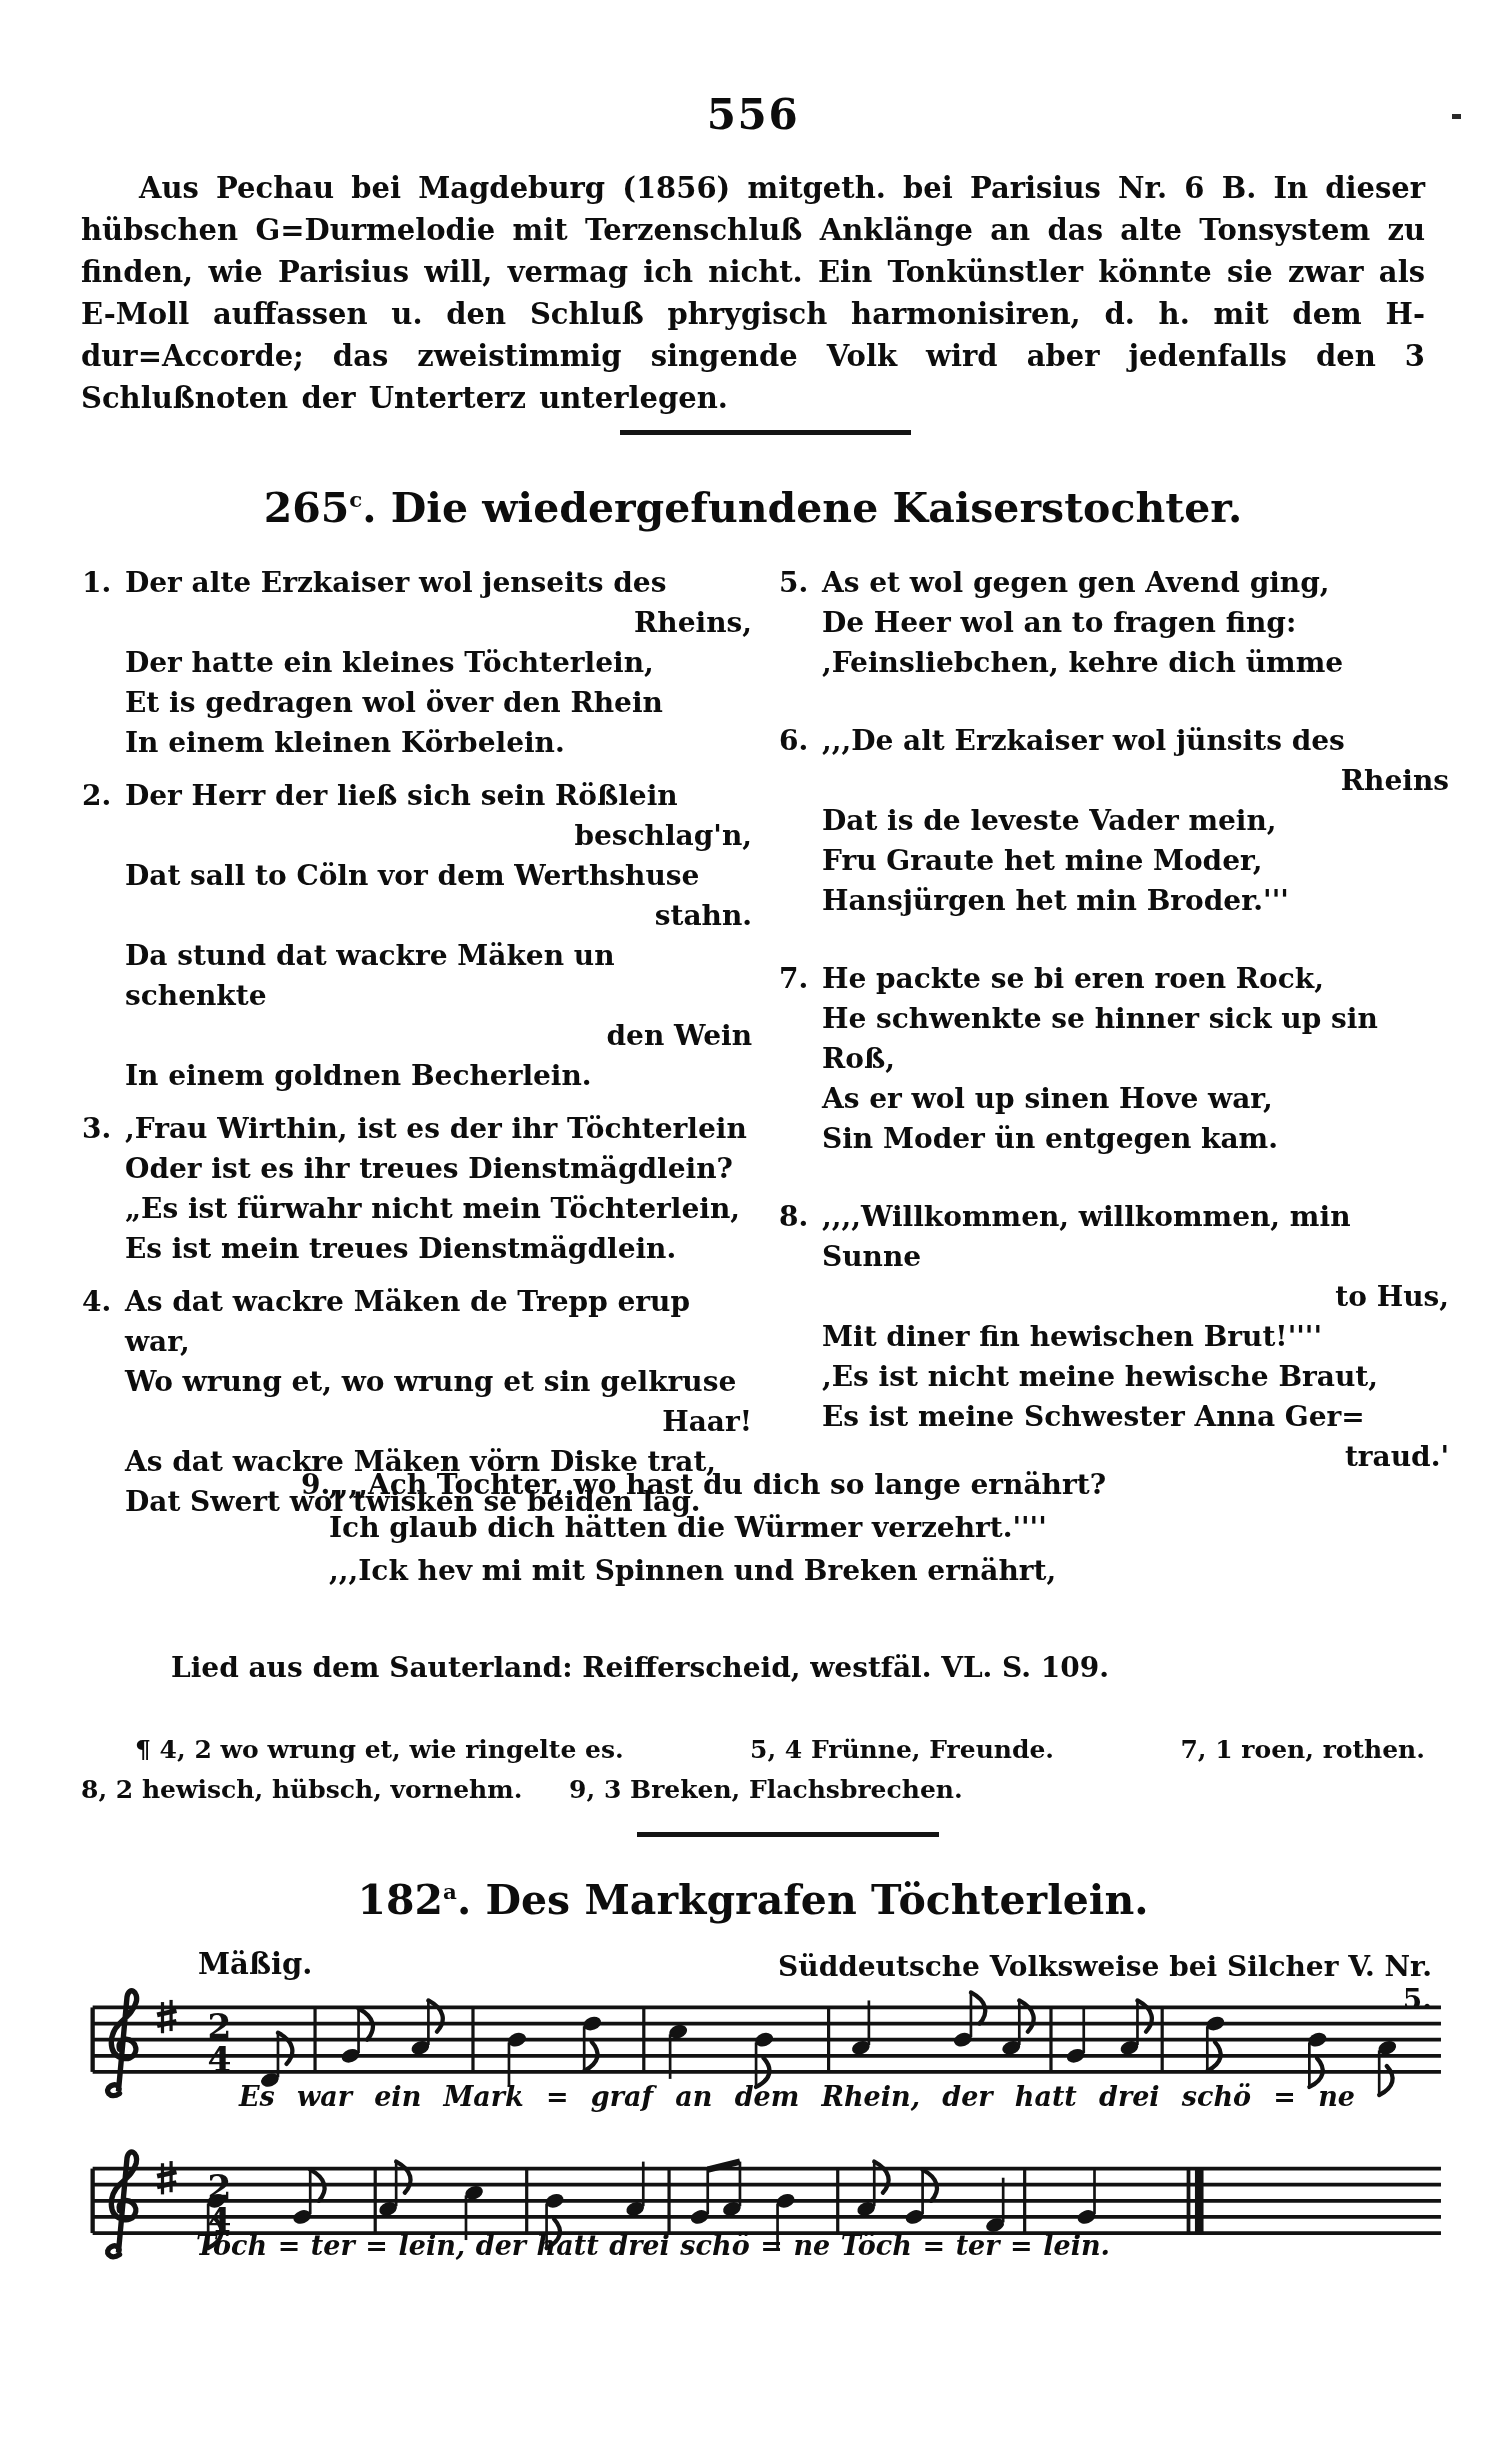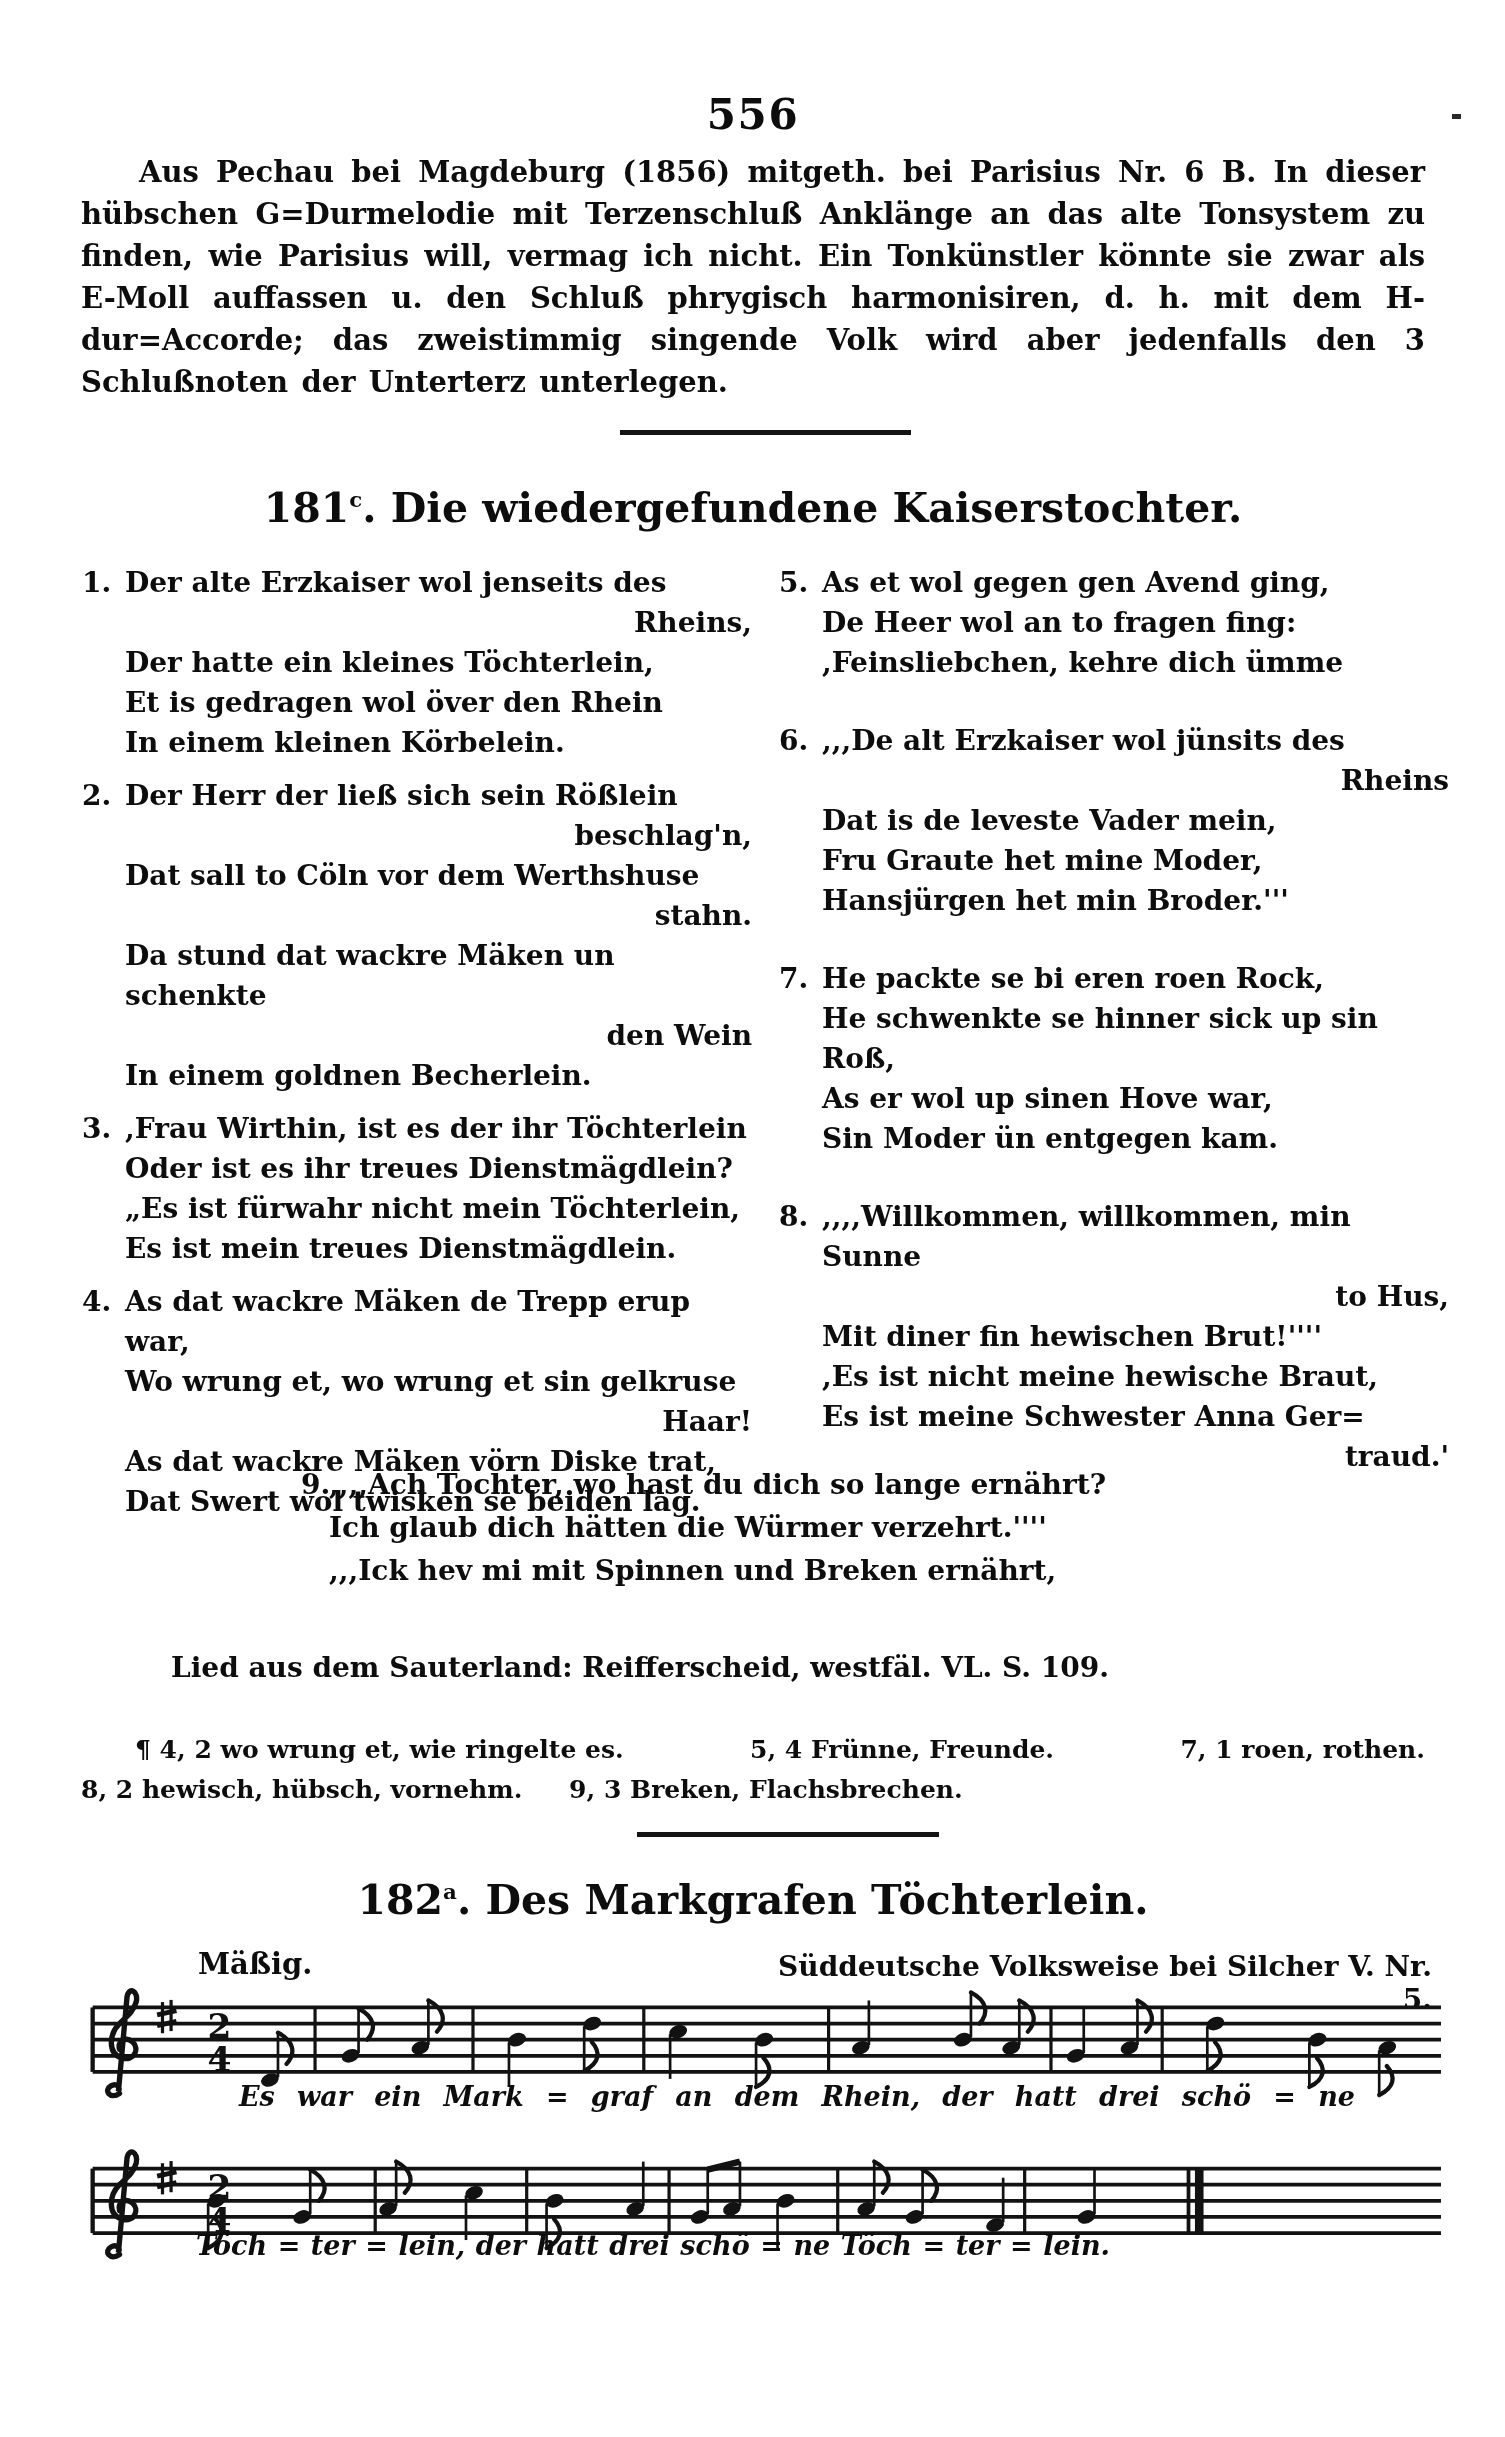--- a/index.html
+++ b/index.html
@@ -1,21 +1,21 @@
 <!DOCTYPE html>
 <html style="font-size:8.6px"><head>
 <meta charset="utf-8">
 <style>
   html,body{margin:0;padding:0;background:#e8e8e8;}
   .page{position:relative;width:1506px;height:2438px;background:#ffffff;overflow:hidden;
         font-family:"DejaVu Serif",serif;color:#0d0d0d;font-weight:700;}
   .pagenum{position:absolute;top:90px;left:0;width:100%;text-align:center;
            font-size:42px;letter-spacing:1.6px;}
   .corner-mark{position:absolute;left:1452px;top:114px;width:8.6px;height:5.4px;background:#2a2a2a;}
-  .intro{position:absolute;left:81px;top:151px;width:1344px;font-size:29px;line-height:42px;
+  .intro{position:absolute;left:81px;top:167px;width:1344px;font-size:29px;line-height:42px;
          text-align:justify;text-indent:58px;word-spacing:3.2px;}
   .rule{position:absolute;height:4.8px;background:#141414;}
   .rule1{left:620px;top:430px;width:291px;}
   .rule2{left:637px;top:1832px;width:302px;}
   .h1{position:absolute;left:0;width:100%;text-align:center;font-size:41px;margin:0;font-weight:700;}
   .h181{top:484px;}
   .h182{top:1876px;}
   .h1 sup{font-size:0.52em;}
   .col{position:absolute;width:670px;font-size:28px;line-height:40px;}
   .col-left{left:82px;top:563px;}
@@ -46,21 +46,21 @@
 
 <div class="page">
 
   <div class="pagenum">556</div>
   <div class="corner-mark"></div>
 
   <div class="intro">Aus Pechau bei Magdeburg (1856) mitgeth. bei Parisius Nr. 6 B.  In dieser hübschen G=Durmelodie mit Terzenschluß Anklänge an das alte Tonsystem zu finden, wie Parisius will, vermag ich nicht.  Ein Tonkünstler könnte sie zwar als E-Moll auffassen u. den Schluß phrygisch harmonisiren, d. h. mit dem H-dur=Accorde; das zweistimmig singende Volk wird aber jedenfalls den 3 Schlußnoten der Unterterz unterlegen.</div>
 
   <div class="rule rule1"></div>
 
-  <h1 class="h1 h181"><span>181</span><sup>c</sup><span>.  </span><span>Die wiedergefundene Kaiserstochter.</span></h1>
+  <h1 class="h1 h181"><span>265</span><sup>c</sup><span>.  </span><span>Die wiedergefundene Kaiserstochter.</span></h1>
 
   <div class="col col-left">
       <div class="vline"><span class="vnum">1.</span><span>Der alte Erzkaiser wol jenseits des</span></div>
       <div class="vline right"><span>Rheins,</span></div>
       <div class="vline"><span>Der hatte ein kleines Töchterlein,</span></div>
       <div class="vline"><span>Et is gedragen wol över den Rhein</span></div>
       <div class="vline"><span>In einem kleinen Körbelein.</span></div>
       <div class="vline gap"><span class="vnum">2.</span><span>Der Herr der ließ sich sein Rößlein</span></div>
       <div class="vline right"><span>beschlag'n,</span></div>
       <div class="vline"><span>Dat sall to Cöln vor dem Werthshuse</span></div>

